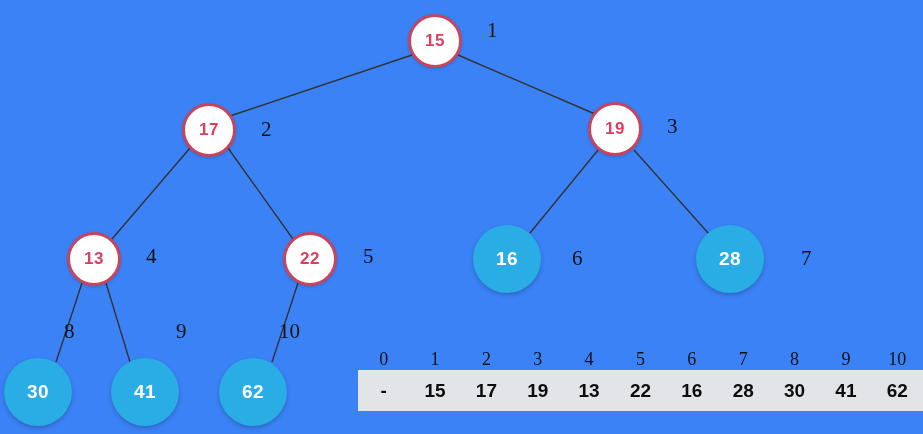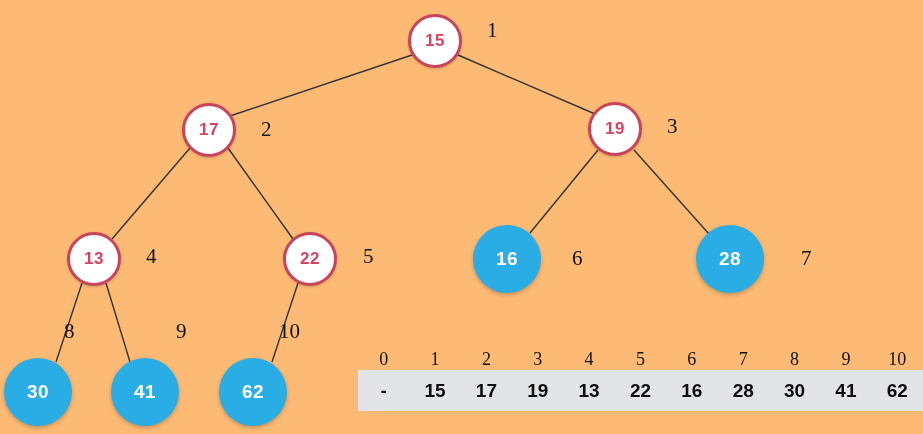--- a/index.html
+++ b/index.html
@@ -8,21 +8,21 @@
     background: #ffffff;
   }
   body {
     font-family: "Liberation Sans", sans-serif;
   }
   #stage {
     position: relative;
     width: 923px;
     height: 434px;
     overflow: hidden;
-    background: #fdba74;
+    background: #3b82f6;
   }
   #edges {
     position: absolute;
     left: 0; top: 0;
     width: 923px;
     height: 434px;
     pointer-events: none;
   }
   .node {
     position: absolute;

